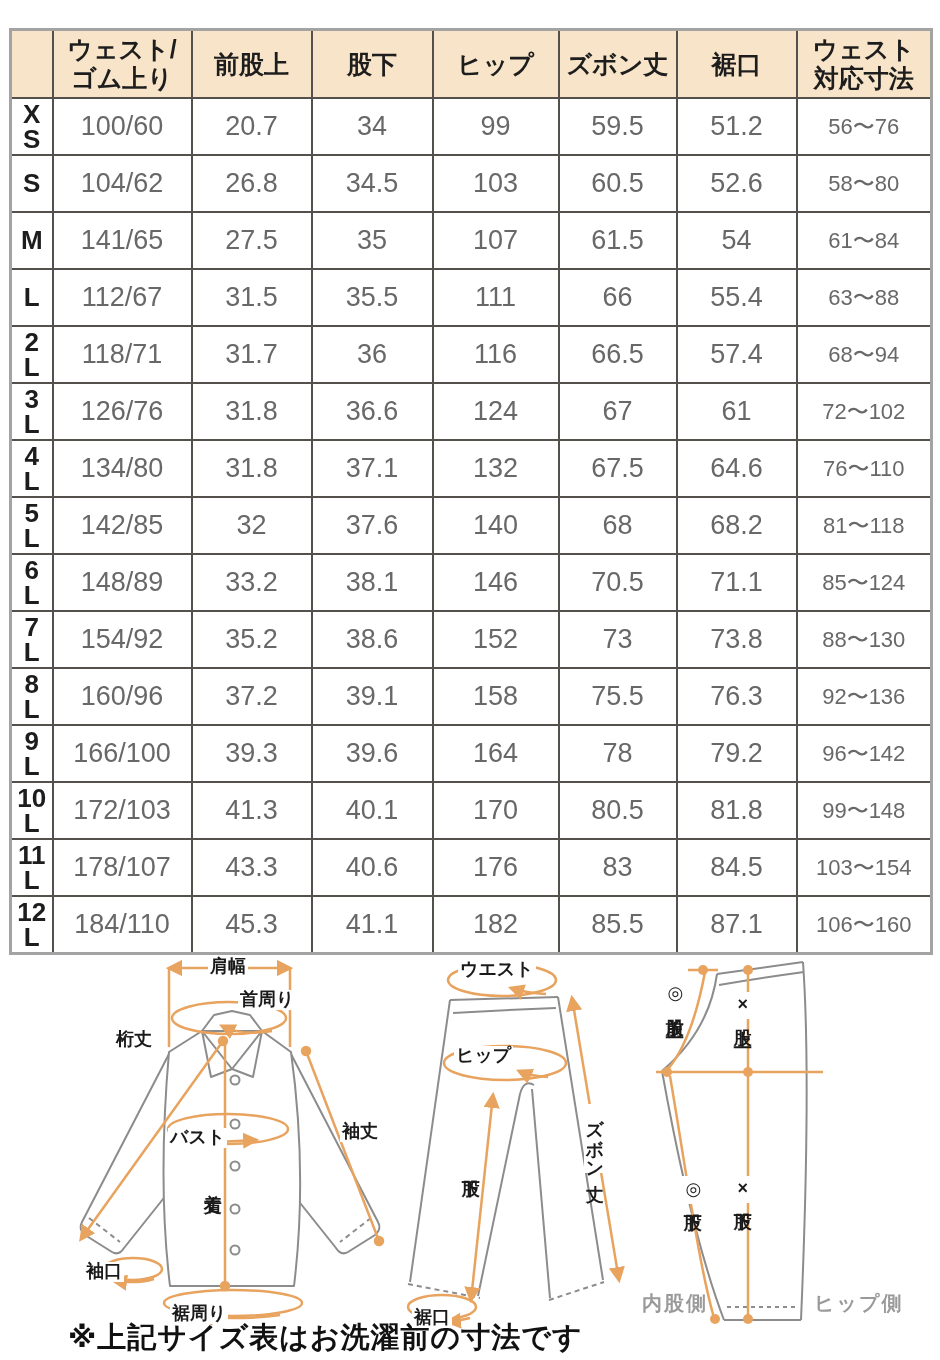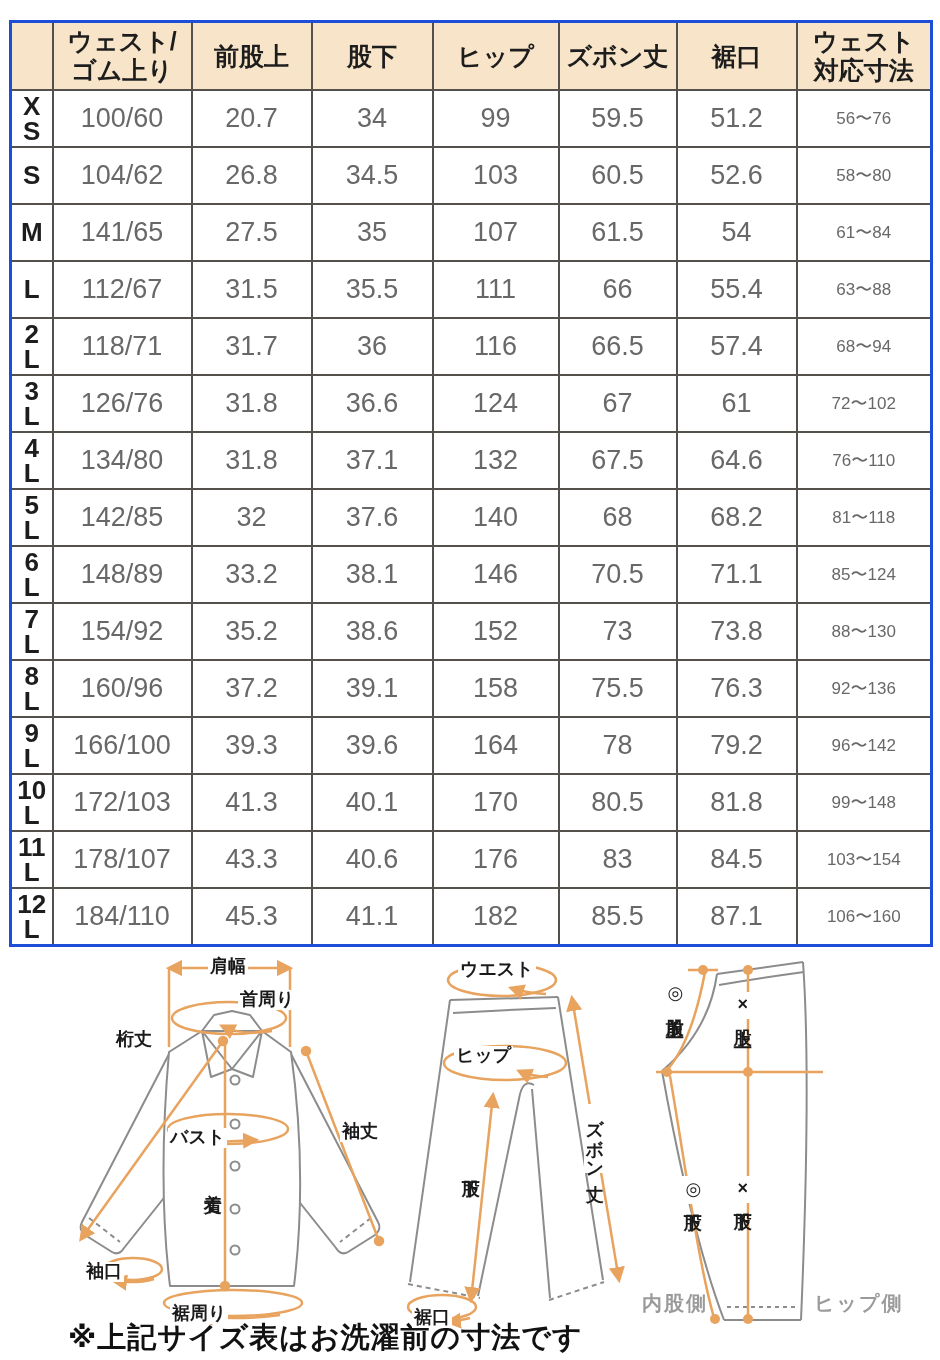--- a/index.html
+++ b/index.html
@@ -1,43 +1,43 @@
 <!DOCTYPE html>
 <html><head>
 <meta charset="utf-8">
 <style>
   html,body{margin:0;padding:0;background:#fff;}
   body{font-family:"Liberation Sans","DejaVu Sans",sans-serif;}
   .page{position:relative;width:940px;height:1360px;background:#fff;overflow:hidden;}
 
   
   table.size-table{
-    position:absolute;left:9px;top:20px;width:921px;
+    position:absolute;left:9px;top:28px;width:921px;
     border-collapse:collapse;table-layout:fixed;
-    border:3px solid #1d4ed8;
+    border:3px solid #a3a3a3;
   }
   table.size-table th,table.size-table td{
     border:2px solid #54504b;
     text-align:center;vertical-align:middle;
     overflow:hidden;
   }
   thead th{
     background:#f8e4c8;color:#1d1d1d;font-weight:700;
     font-size:25px;line-height:1.15;height:66px;padding:0 4px;
   }
   th.corner{background:#f8e4c8;}
   tbody th.size-cell{
     background:#fff;color:#1d1d1d;font-weight:700;font-size:26px;
     line-height:0.95;white-space:pre-line;padding:0;word-break:break-all;
   }
   tbody td{
     background:#fff;color:#686868;font-size:27px;font-weight:400;
     height:55px;padding:0 2px;
   }
-  tbody td.range{font-size:17px;}
+  tbody td.range{font-size:22px;}
 
   
   .diagrams{position:absolute;left:0;top:952px;width:788px;height:395px;}
   .diagram{position:absolute;}
   .diagram svg{position:absolute;left:0;top:0;}
   .d-shirt{left:42px;top:0;width:360px;height:378px;}
   .d-pants-front{left:398px;top:0;width:270px;height:392px;}
   .d-pants-side{left:640px;top:0;width:300px;height:392px;}
   .dlabel{
     position:absolute;font-weight:700;font-size:18px;color:#1a1a1a;

